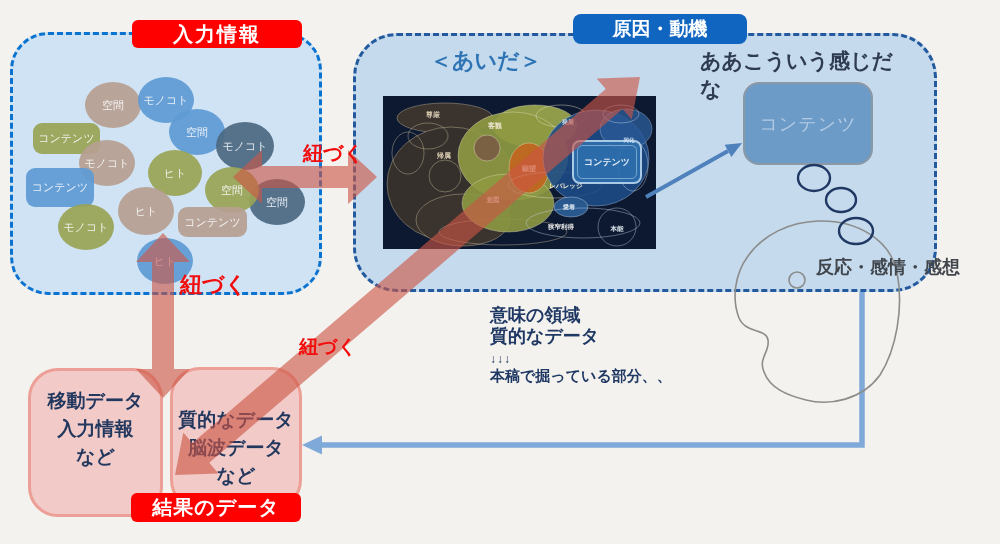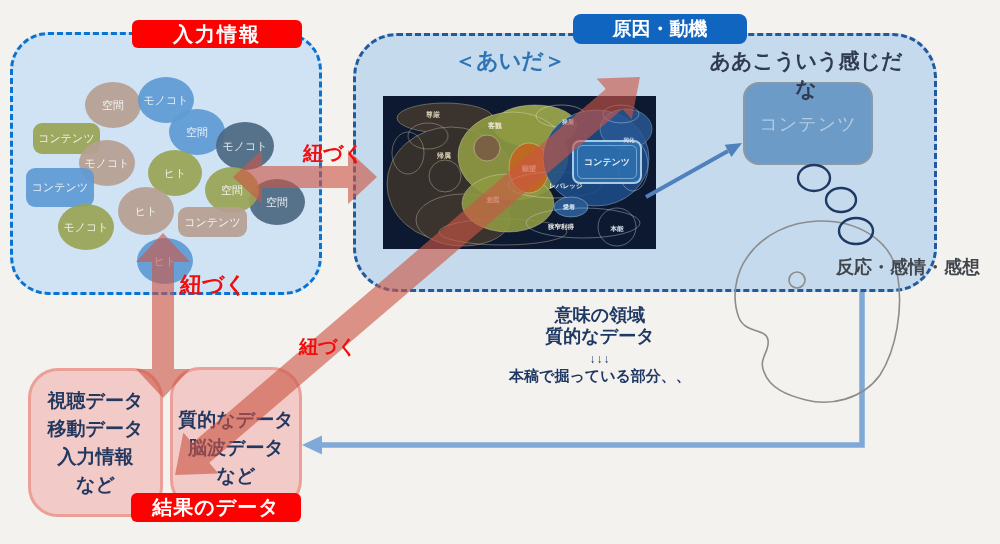--- a/index.html
+++ b/index.html
@@ -9,21 +9,21 @@
   .panel.input{left:10px;top:32px;width:312px;height:263px;background:#cfe3f5;border:3px dashed #0a72cf;border-radius:38px;z-index:1;}
   .panel.cause{left:353px;top:33px;width:584px;height:259px;background:#c5daec;border:3px dashed #235a9e;border-radius:44px;z-index:1;}
   .tag{position:absolute;display:flex;align-items:center;justify-content:center;color:#fff;font-weight:bold;z-index:7;}
   .tag.red{background:#fe0000;border-radius:6px;margin-left:46px;}
   .tag.blue{background:#1065c0;border-radius:8px;}
   .tag.input-tag{left:86px;top:20px;width:170px;height:28px;font-size:20px;letter-spacing:2px;}
   .tag.cause-tag{left:573px;top:14px;width:174px;height:30px;font-size:19px;}
   .tag.result-tag{left:85px;top:493px;width:170px;height:29px;font-size:20px;letter-spacing:1px;}
   .bubble{position:absolute;display:flex;align-items:center;justify-content:center;color:rgba(255,255,255,.88);
           font-size:11px;white-space:nowrap;z-index:2;opacity:.93;}
-  .txt{position:absolute;z-index:6;font-weight:bold;text-align:center;}
+  .txt{position:absolute;z-index:6;font-weight:bold;}
   .aida{left:430px;top:46px;width:160px;font-size:22px;color:#2e74b5;}
   .feeling{left:700px;top:47px;width:212px;font-size:21px;color:#2f3b50;}
   .map-caption{left:413px;top:263px;width:230px;font-size:20px;color:#1f3864;}
   .reaction{left:816px;top:255px;width:184px;font-size:18px;color:#41464d;}
   .measure{left:46px;top:305px;width:240px;font-size:18px;color:#1f3864;line-height:23px;}
   .meaning-note{left:490px;top:305px;width:220px;color:#1f3864;}
   .meaning-note .l1{font-size:18px;line-height:21px;}
   .meaning-note .arr{font-size:12px;line-height:16px;letter-spacing:1px;margin-top:4px;}
   .meaning-note .l3{font-size:15px;line-height:18px;}
   .link{position:absolute;z-index:6;font-weight:bold;color:#f20d0d;}
@@ -111,21 +111,20 @@
         <span class="mlabel" style="left: 246px; top: 44px; font-size: 5.5px; color: rgb(207, 224, 240);">同化</span>
         <span class="mlabel" style="left: 178px; top: 131px; font-size: 6.5px; color: rgb(230, 230, 230);">狭窄利得</span>
         <span class="mlabel" style="left: 234px; top: 133px; font-size: 6.5px; color: rgb(223, 232, 240);">本能</span>
         <span class="mlabel" style="left: 224px; top: 66px; font-size: 9px; color: rgb(228, 237, 245);">コンテンツ</span>
       </div>
   </div>
 
   <div class="content-box">コンテンツ</div>
 
   <div class="pinkbox left">
-    <div>視聴データ</div>
     <div>移動データ</div>
     <div>入力情報</div>
     <div>など</div>
   </div>
   <div class="pinkbox right">
     <div>質的なデータ</div>
     <div>脳波データ</div>
     <div>など</div>
   </div>
 

